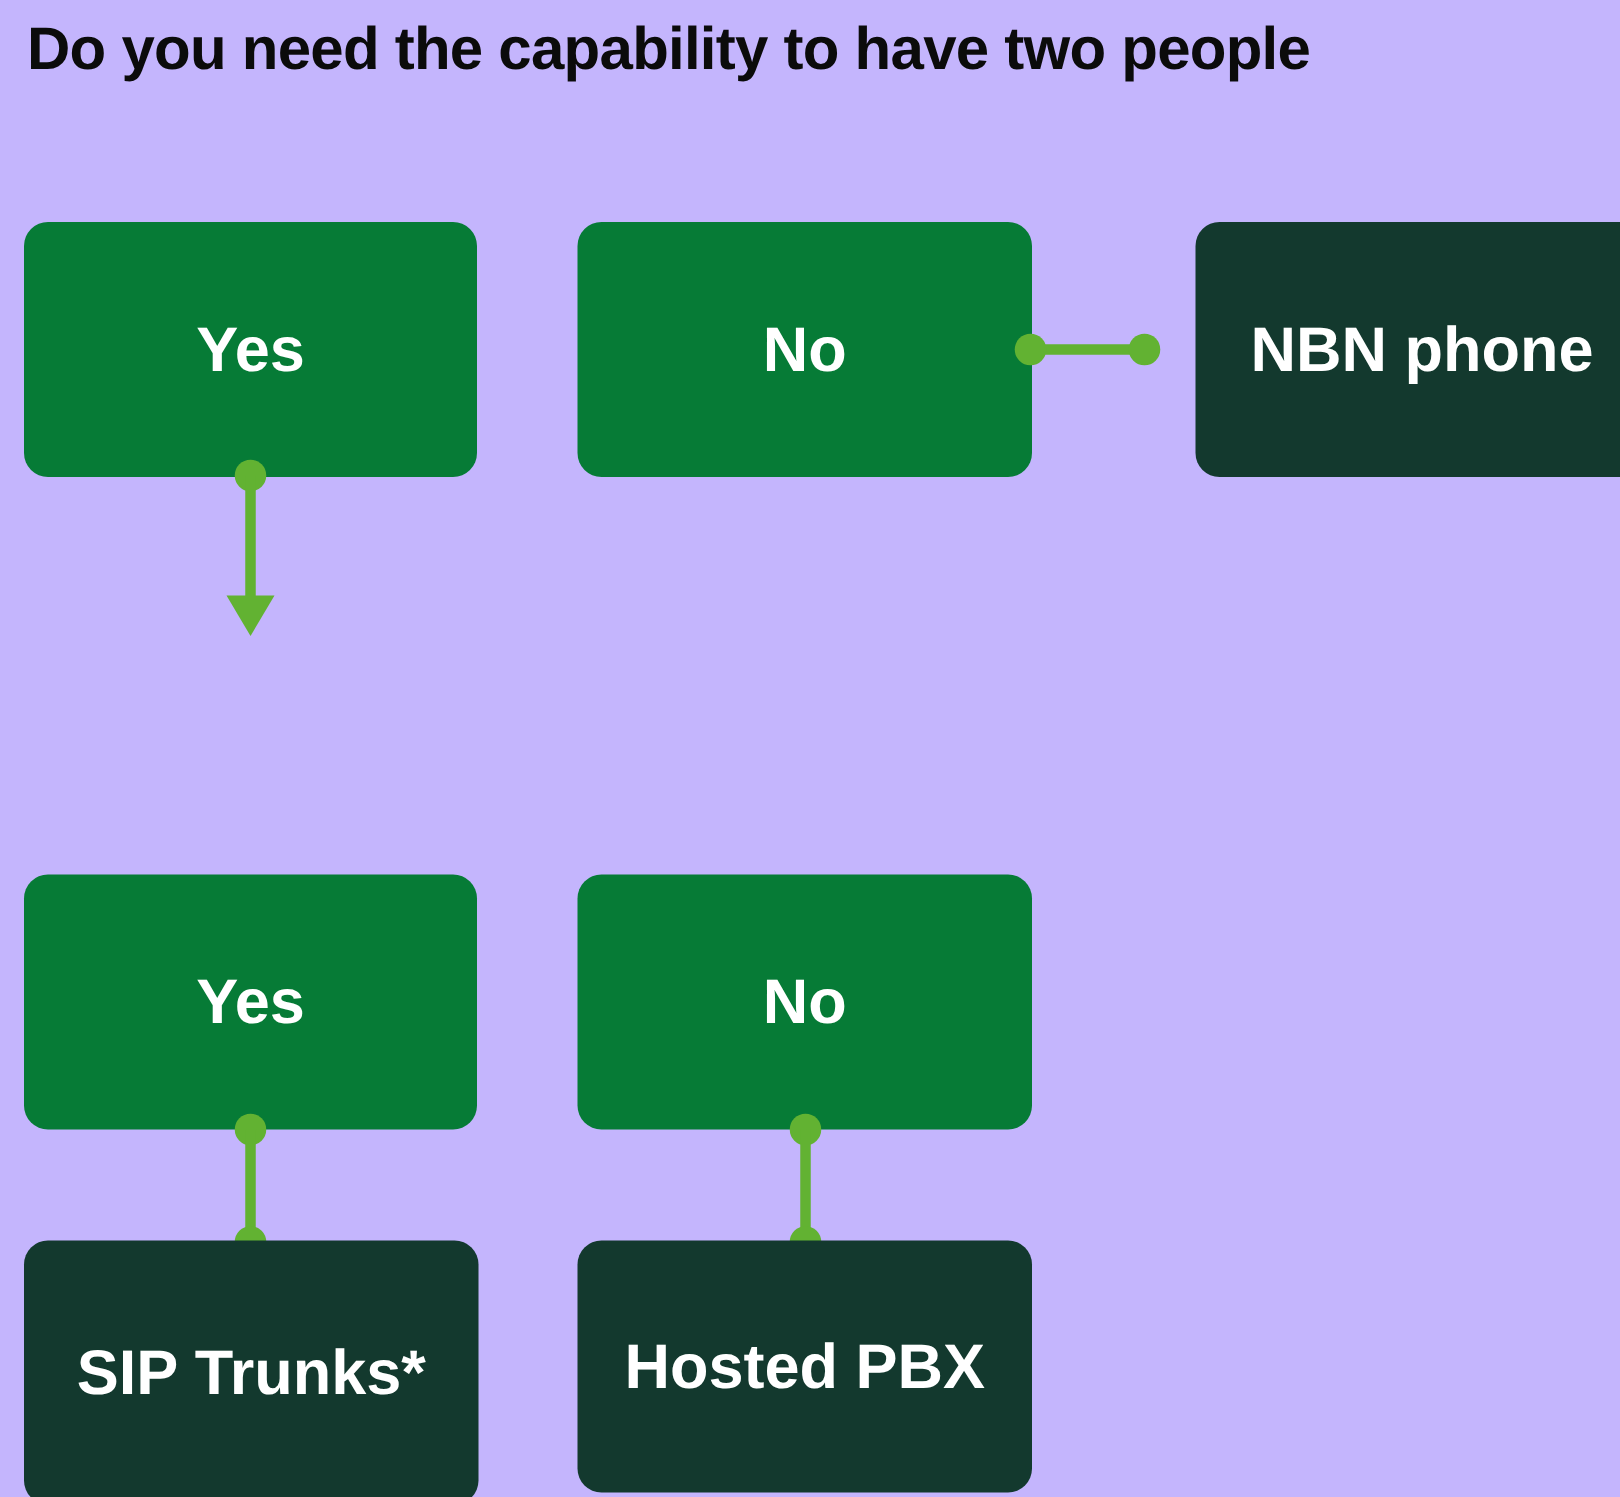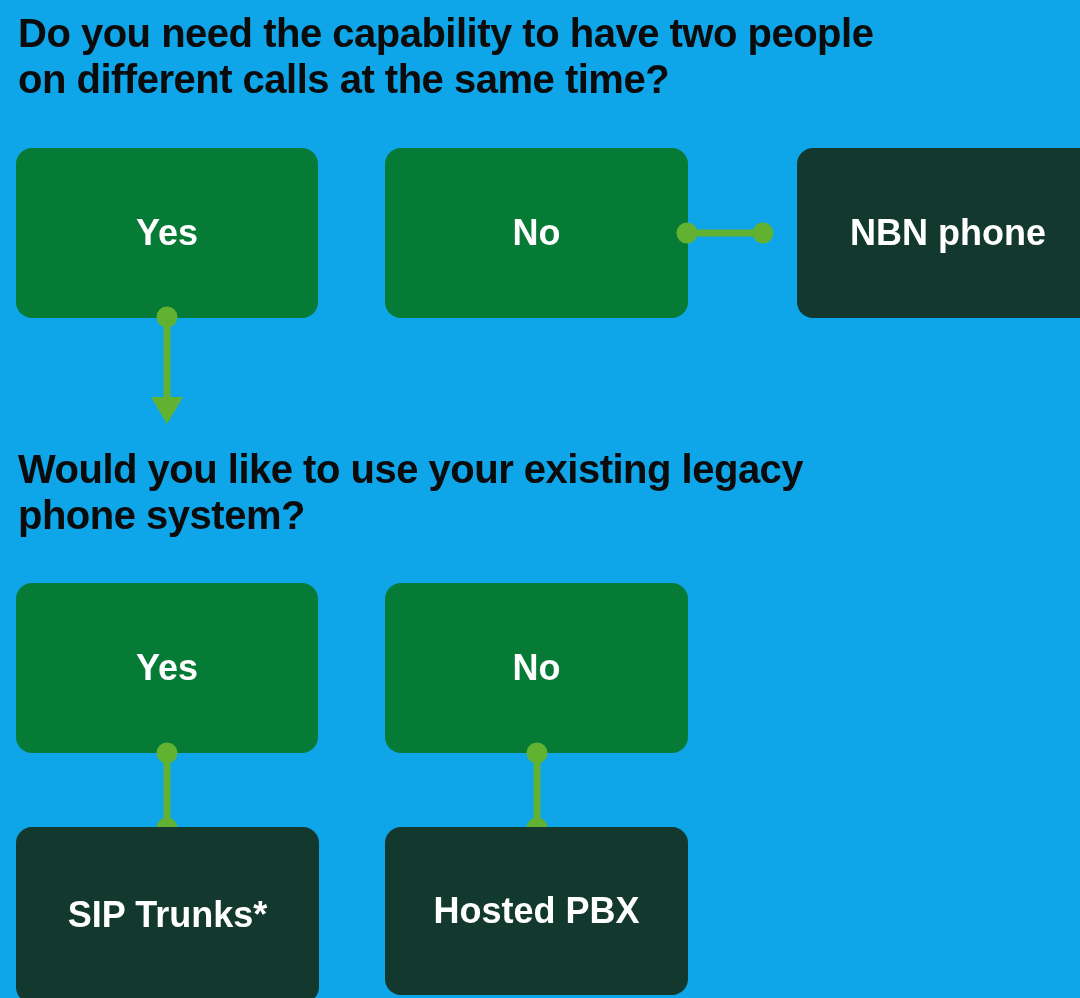--- a/index.html
+++ b/index.html
@@ -11,40 +11,40 @@
   }
   * { margin: 0; padding: 0; box-sizing: border-box; }
   html, body { background: #ffffff; }
   body {
     font-family: "Liberation Sans", sans-serif;
   }
   .canvas {
     position: relative;
     width: 1080px;
     height: 998px;
-    background: #0ea5e9;
+    background: #c4b5fd;
     overflow: hidden;
   }
   .heading {
     position: absolute;
     left: 18px;
     font-size: 40px;
     line-height: 46px;
     font-weight: bold;
     letter-spacing: -0.5px;
     color: var(--heading-text);
   }
   .box {
     position: absolute;
     border-radius: 16px;
     display: flex;
     align-items: center;
     justify-content: center;
     color: var(--box-text);
-    font-size: 36px;
+    font-size: 42px;
     font-weight: bold;
     letter-spacing: 0px;
   }
   .box.green { background: var(--option-green); }
   .box.dark  { background: var(--result-dark); }
   .dot {
     position: absolute;
     width: 21px;
     height: 21px;
     border-radius: 50%;
@@ -73,21 +73,20 @@
     transform: translateX(-50%);
   }
 </style>
 </head>
 <body>
 
 <div class="canvas">
 
   <div class="heading" style="top: 10px;">
     <div>Do you need the capability to have two people</div>
-    <div>on different calls at the same time?</div>
   </div>
 
   <div class="box green" style="left:16px; top:148px; width:302px; height:170px;">
     <span>Yes</span>
   </div>
 
   <div class="box green" style="left:385px; top:148px; width:303px; height:170px;">
     <span>No</span>
   </div>
 
@@ -100,24 +99,20 @@
     <div class="dot" style="left:687px; top:233px;"></div>
     <div class="dot" style="left:763px; top:233px;"></div>
   </div>
 
   <div>
     <div class="dot" style="left:167px; top:317px;"></div>
     <div class="line-v" style="left:167px; top:317px; height:83px;"></div>
     <div class="arrowhead" style="left:167px; top:397px;"></div>
   </div>
 
-  <div class="heading" style="top: 446px;">
-    <div>Would you like to use your existing legacy</div>
-    <div>phone system?</div>
-  </div>
 
   <div class="box green" style="left:16px; top:583px; width:302px; height:170px;">
     <span>Yes</span>
   </div>
 
   <div class="box green" style="left:385px; top:583px; width:303px; height:170px;">
     <span>No</span>
   </div>
 
   <div>

